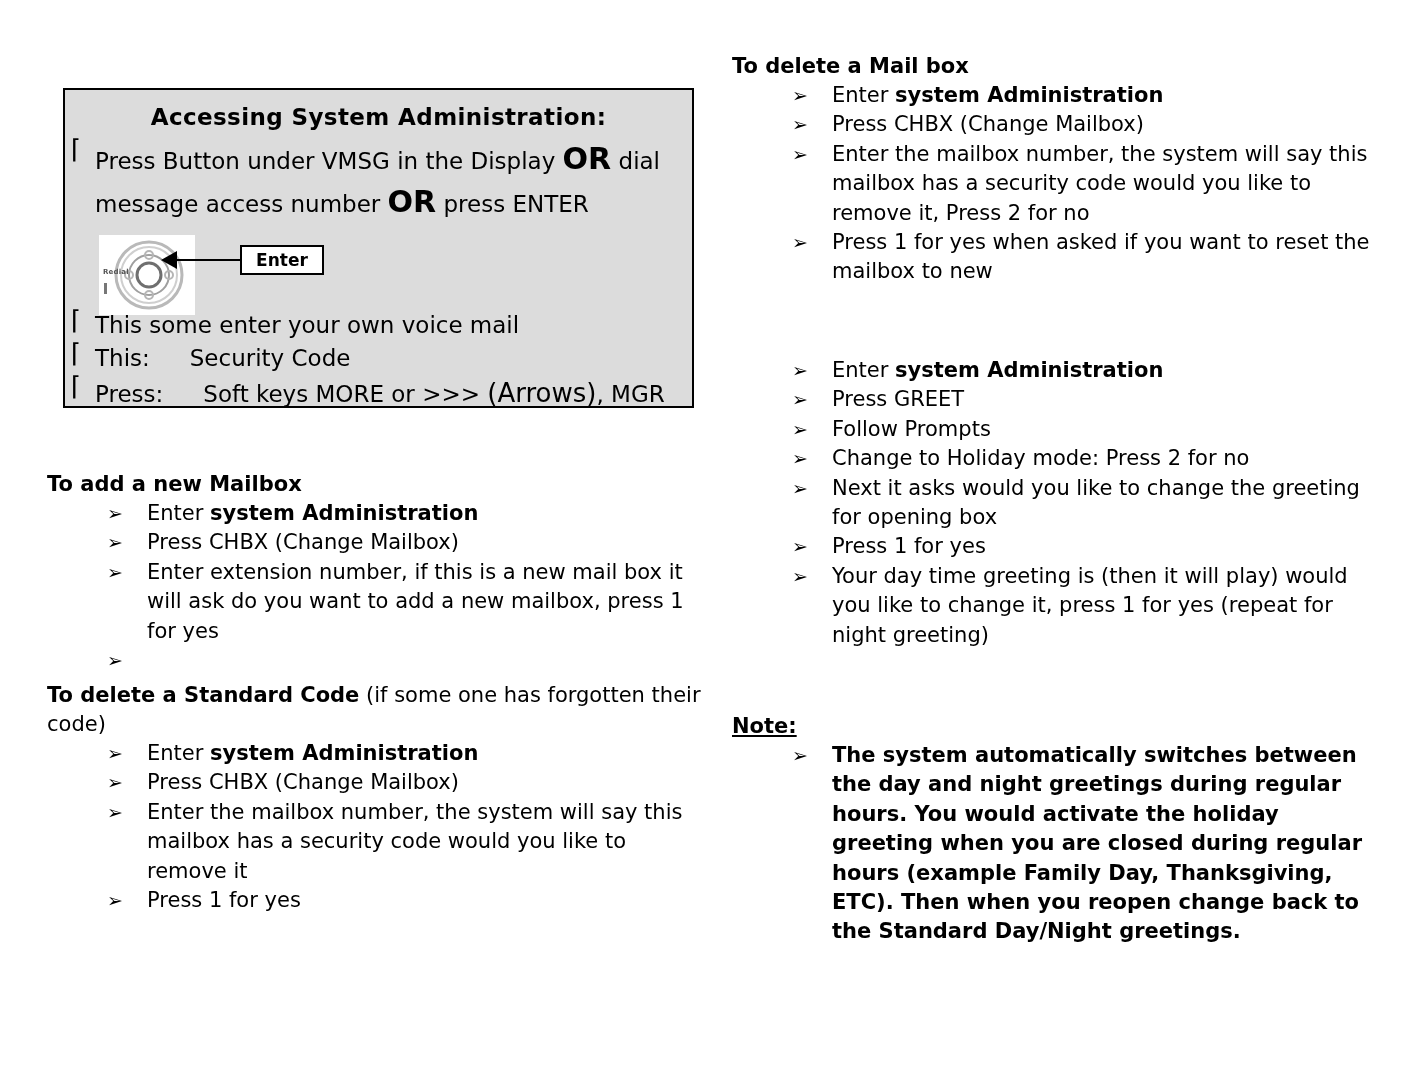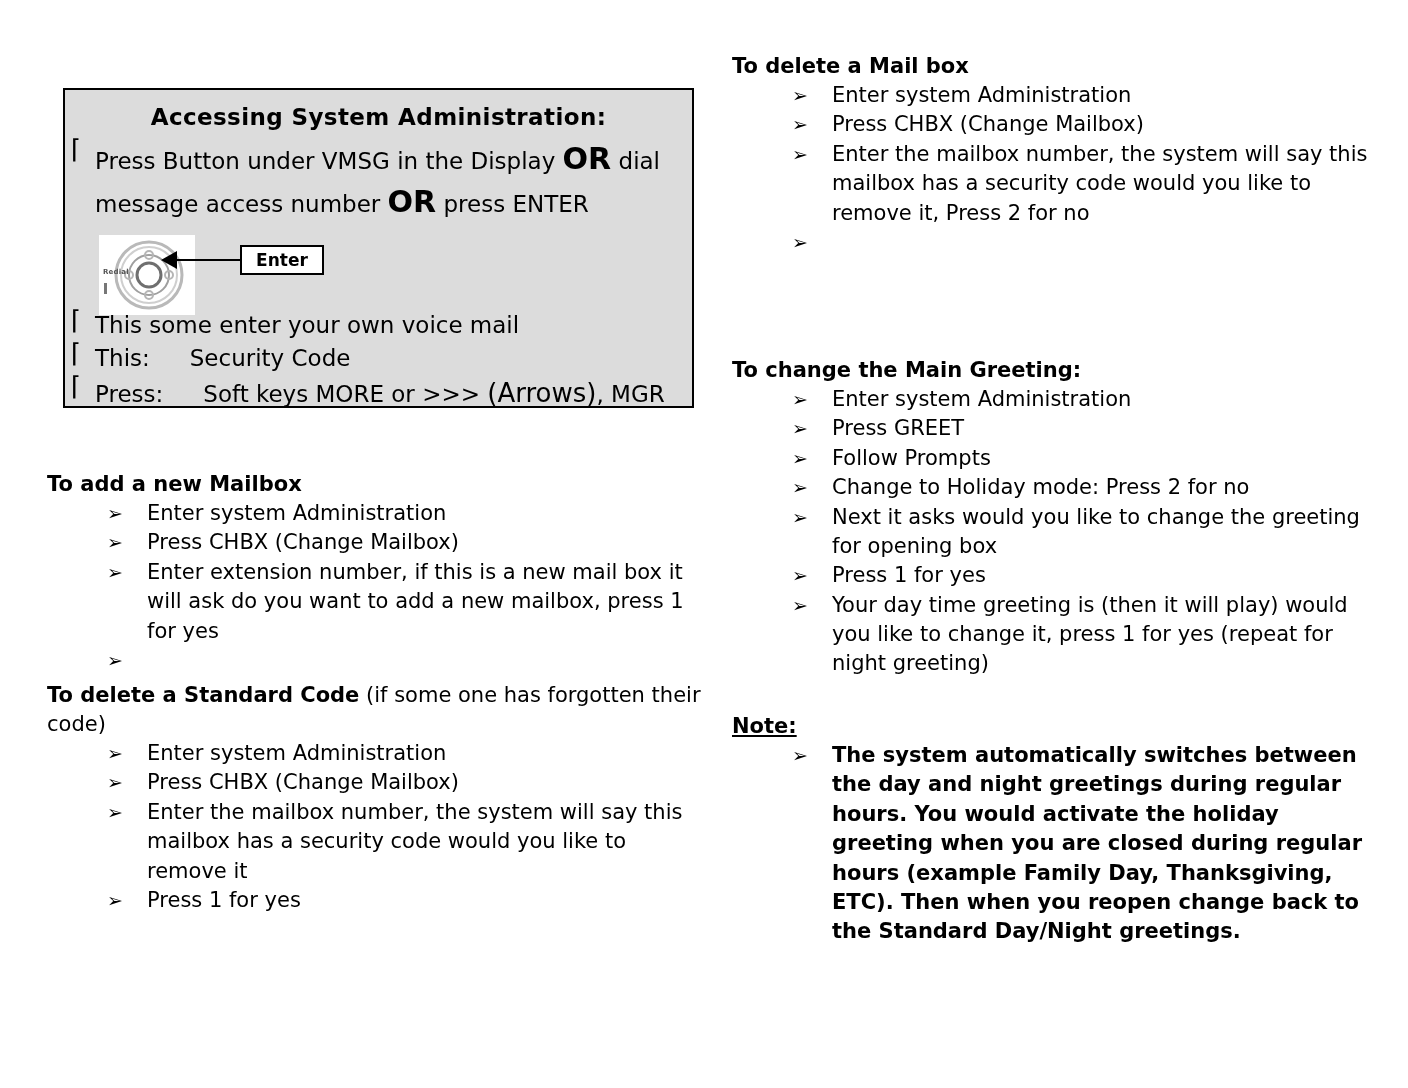--- a/index.html
+++ b/index.html
@@ -166,21 +166,21 @@
     font-size: 21px;
     line-height: 1.40;
   }
   ul.blist > li > .arrowhead {
     position: absolute;
     left: 4px;
     top: 1px;
     font-size: 19px;
     line-height: 1.4;
   }
-  ul.blist > li b { font-weight: normal; margin-top: 28px; }
+  ul.blist > li b { font-weight: bold; margin-top: 28px; }
   ul.blist.bold > li { font-weight: bold; }
 </style>
 </head>
 <body>
 
 <div class="doc">
 
   <div class="col col-left">
 
     <div class="gray-box">
@@ -295,29 +295,26 @@
         <li>
           <span class="arrowhead">➢</span>
           <span>Press CHBX (Change Mailbox)</span><b></b><span></span>
         </li>
         <li>
           <span class="arrowhead">➢</span>
           <span>Enter the mailbox number, the system will say this mailbox has a security code would you like to remove it, Press 2 for no</span><b></b><span></span>
         </li>
         <li>
           <span class="arrowhead">➢</span>
-          <b></b><span></span>
+          <span>Press 1 for yes when asked if you want to reset the mailbox to new</span><b></b><span></span>
         </li>
       </ul>
     </div>
 
     <div class="section" style="top:356px;">
-      <div class="sec-head">
-        <span>To change the Main Greeting:</span><span class="normal"></span>
-      </div>
       <ul class="blist">
         <li>
           <span class="arrowhead">➢</span>
           <span>Enter </span><b>system Administration</b><span></span>
         </li>
         <li>
           <span class="arrowhead">➢</span>
           <span>Press GREET</span><b></b><span></span>
         </li>
         <li>

